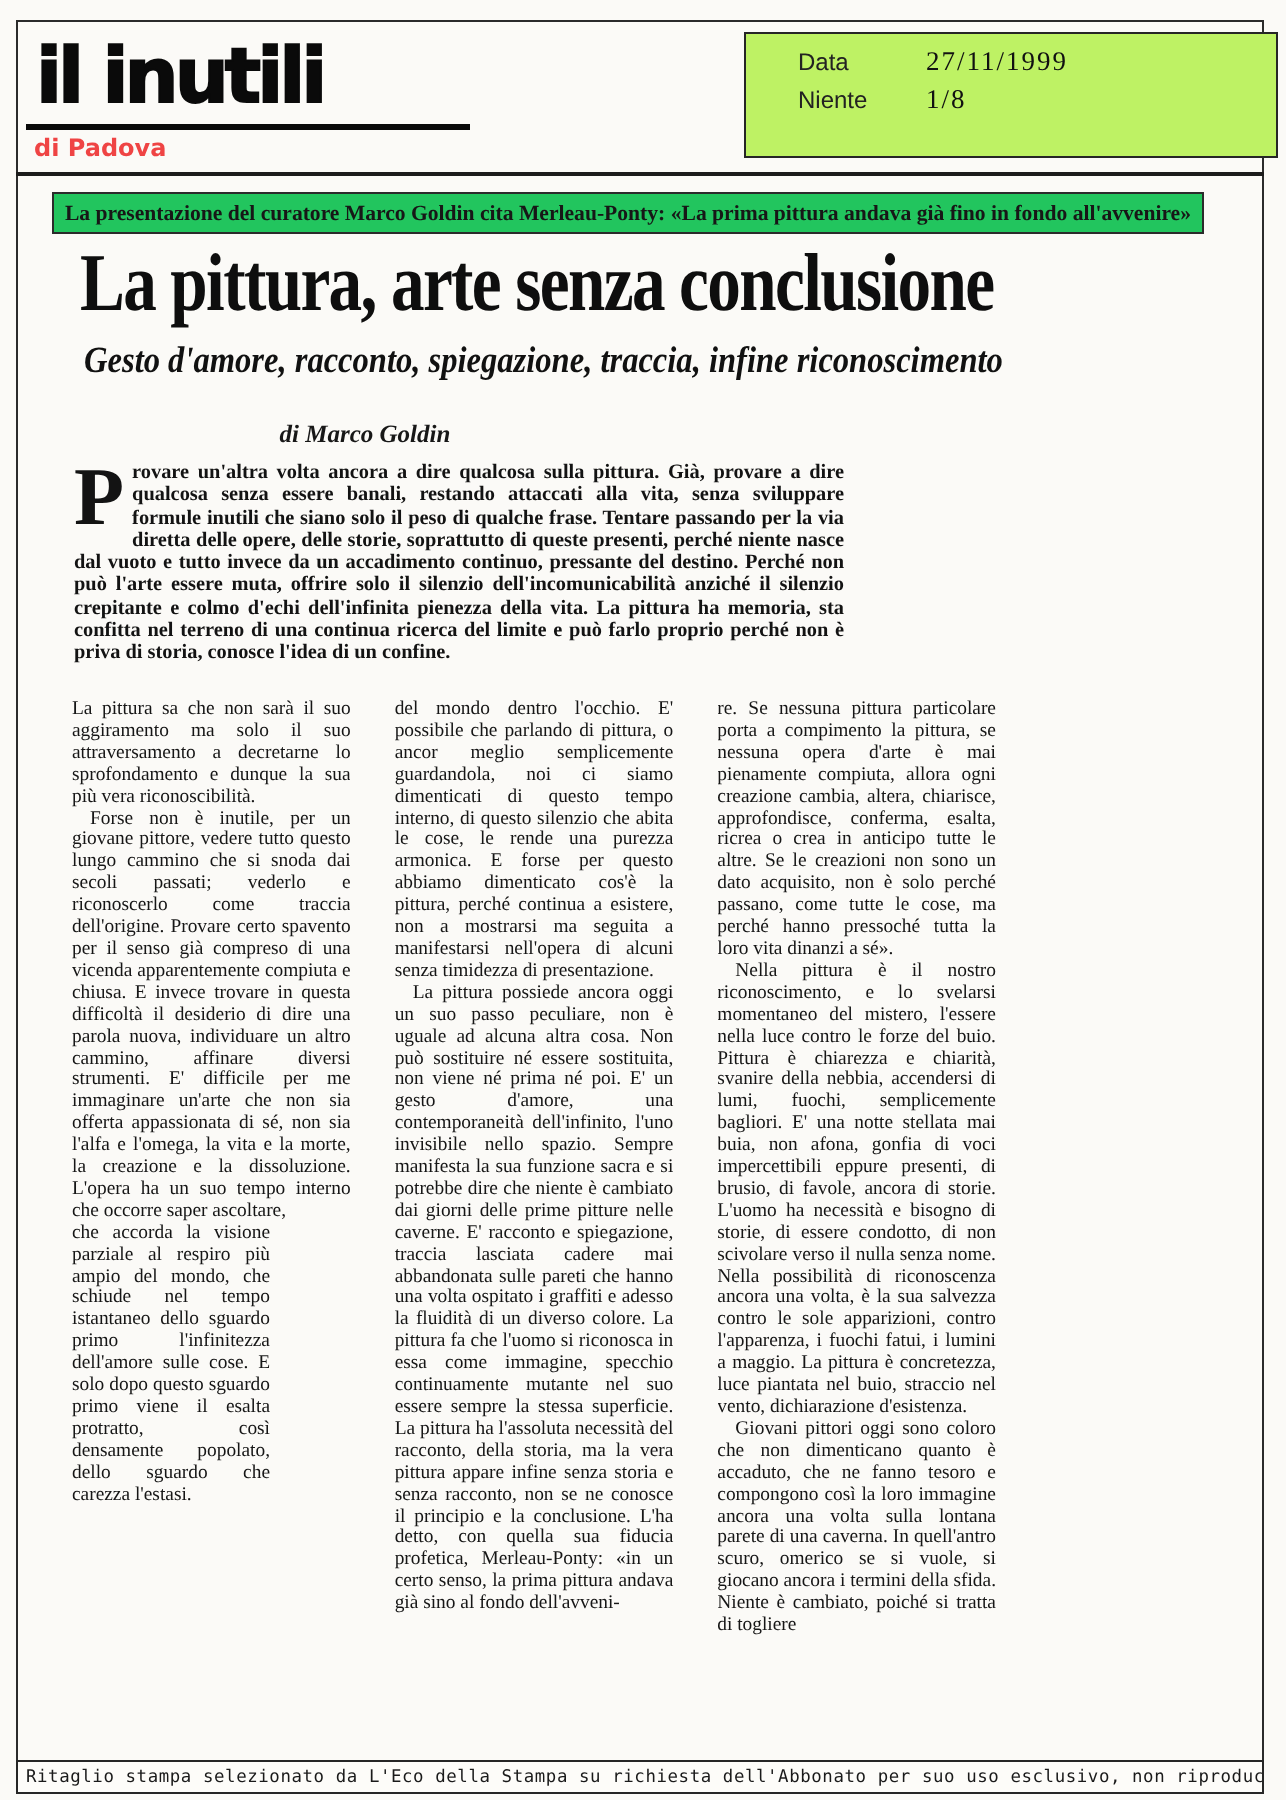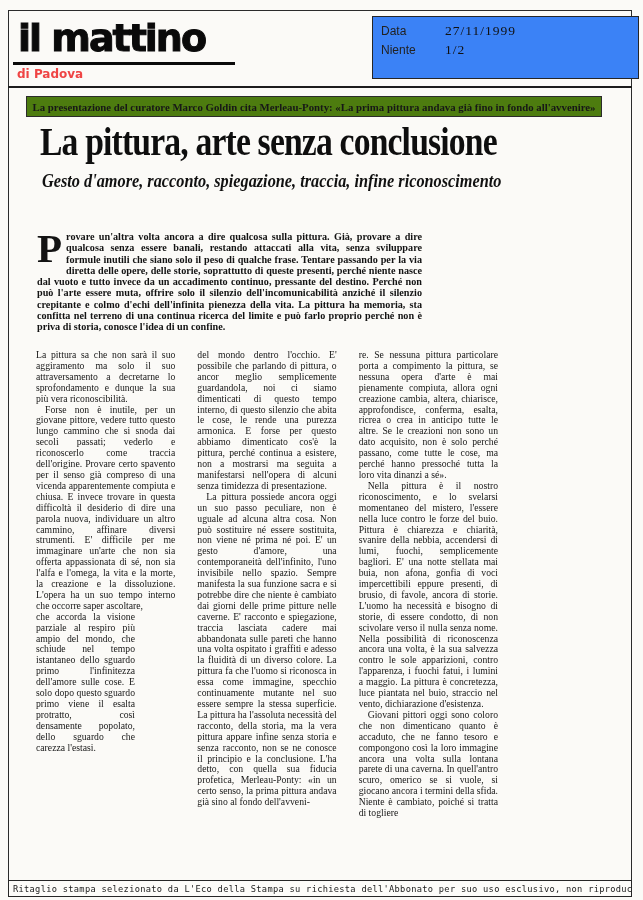--- a/index.html
+++ b/index.html
@@ -29,29 +29,29 @@
   .masthead-rule { position:absolute; left:13px; top:62px; width:222px; height:3px; background:#0a0a0a; }
   .masthead-tagline {
     position:absolute; left:17px; top:67px;
     font-family:"DejaVu Sans", sans-serif; font-weight:bold; font-size:12px; color:#ef4444;
   }
   .top-rule { position:absolute; left:8px; top:86px; width:624px; height:2px; background:#1c1c1c; }
   
   .info-box {
     position:absolute; left:372px; top:16px; width:267px; height:63px;
     border:1.5px solid #262626; box-sizing:border-box;
-    padding:5px 8px; background:#3b82f6;
+    padding:5px 26px; background:#bef264;
   }
   .info-row { display:flex; align-items:baseline; line-height:17.5px; }
   .info-label { width:64px; font-family:"Liberation Sans", sans-serif; font-size:12px; color:#222; }
   .info-value { font-family:Liberation Serif, serif; font-size:13.5px; letter-spacing:1px; color:#111;text-align:center; }
   
   .kicker {
     position:absolute; left:26px; top:96px; width:576px; box-sizing:border-box;
-    border:1px solid #2b2b2b; padding:4px 5px 3px 5px; background:#4d7c0f;
+    border:1px solid #2b2b2b; padding:4px 5px 3px 5px; background:#22c55e;
     text-align:center; font-weight:bold; font-size:10.8px; line-height:12px;
     white-space:nowrap; overflow:hidden;
   }
   
   .headline {
     position:absolute; left:40px; top:118px; margin:0;
     font-size:41px; font-weight:bold; letter-spacing:-1px; line-height:46px;
     transform:scaleX(0.82); transform-origin:left top;
     white-space:nowrap; color:#0e0e0e;
   }
@@ -96,39 +96,40 @@
     white-space:nowrap; overflow:hidden; text-align:center; color:#1a1a1a;
   }
 </style>
 </head>
 <body>
 
 <div class="page">
 
   <div class="frame"></div>
 
-  <div class="masthead-logo">il mattino</div>
+  <div class="masthead-logo">il inutili</div>
   <div class="masthead-rule"></div>
   <div class="masthead-tagline">di Padova</div>
   <div class="top-rule"></div>
 
   <div class="info-box">
     <div class="info-row">
       <span class="info-label">Data</span>
       <span class="info-value">27/11/1999</span>
     </div>
     <div class="info-row">
       <span class="info-label">Niente</span>
-      <span class="info-value">1/2</span>
+      <span class="info-value">1/8</span>
     </div>
   </div>
 
   <div class="kicker">La presentazione del curatore Marco Goldin cita Merleau-Ponty: «La prima pittura andava già fino in fondo all'avvenire»</div>
   <h1 class="headline">La pittura, arte senza conclusione</h1>
   <h2 class="subhead">Gesto d'amore, racconto, spiegazione, traccia, infine riconoscimento</h2>
+  <div class="byline">di Marco Goldin</div>
 
   <p class="lead">Provare un'altra volta ancora a dire qualcosa sulla pittura. Già, provare a dire qualcosa senza essere banali, restando attaccati alla vita, senza sviluppare formule inutili che siano solo il peso di qualche frase. Tentare passando per la via diretta delle opere, delle storie, soprattutto di queste presenti, perché niente nasce dal vuoto e tutto invece da un accadimento continuo, pressante del destino. Perché non può l'arte essere muta, offrire solo il silenzio dell'incomunicabilità anziché il silenzio crepitante e colmo d'echi dell'infinita pienezza della vita. La pittura ha memoria, sta confitta nel terreno di una continua ricerca del limite e può farlo proprio perché non è priva di storia, conosce l'idea di un confine.</p>
 
   <div class="columns">
     <div class="column">
       <p>La pittura sa che non sarà il suo aggiramento ma solo il suo attraversamento a decretarne lo sprofondamento e dunque la sua più vera riconoscibilità.</p>
       <p>Forse non è inutile, per un giovane pittore, vedere tutto questo lungo cammino che si snoda dai secoli passati; vederlo e riconoscerlo come traccia dell'origine. Provare certo spavento per il senso già compreso di una vicenda apparentemente compiuta e chiusa. E invece trovare in questa difficoltà il desiderio di dire una parola nuova, individuare un altro cammino, affinare diversi strumenti. E' difficile per me immaginare un'arte che non sia offerta appassionata di sé, non sia l'alfa e l'omega, la vita e la morte, la creazione e la dissoluzione. L'opera ha un suo tempo interno che occorre saper ascoltare,</p>
       <div class="col1-narrow">
         <p>che accorda la visione parziale al respiro più ampio del mondo, che schiude nel tempo istantaneo dello sguardo primo l'infinitezza dell'amore sulle cose. E solo dopo questo sguardo primo viene il esalta protratto, così densamente popolato, dello sguardo che carezza l'estasi.</p>
       </div>

